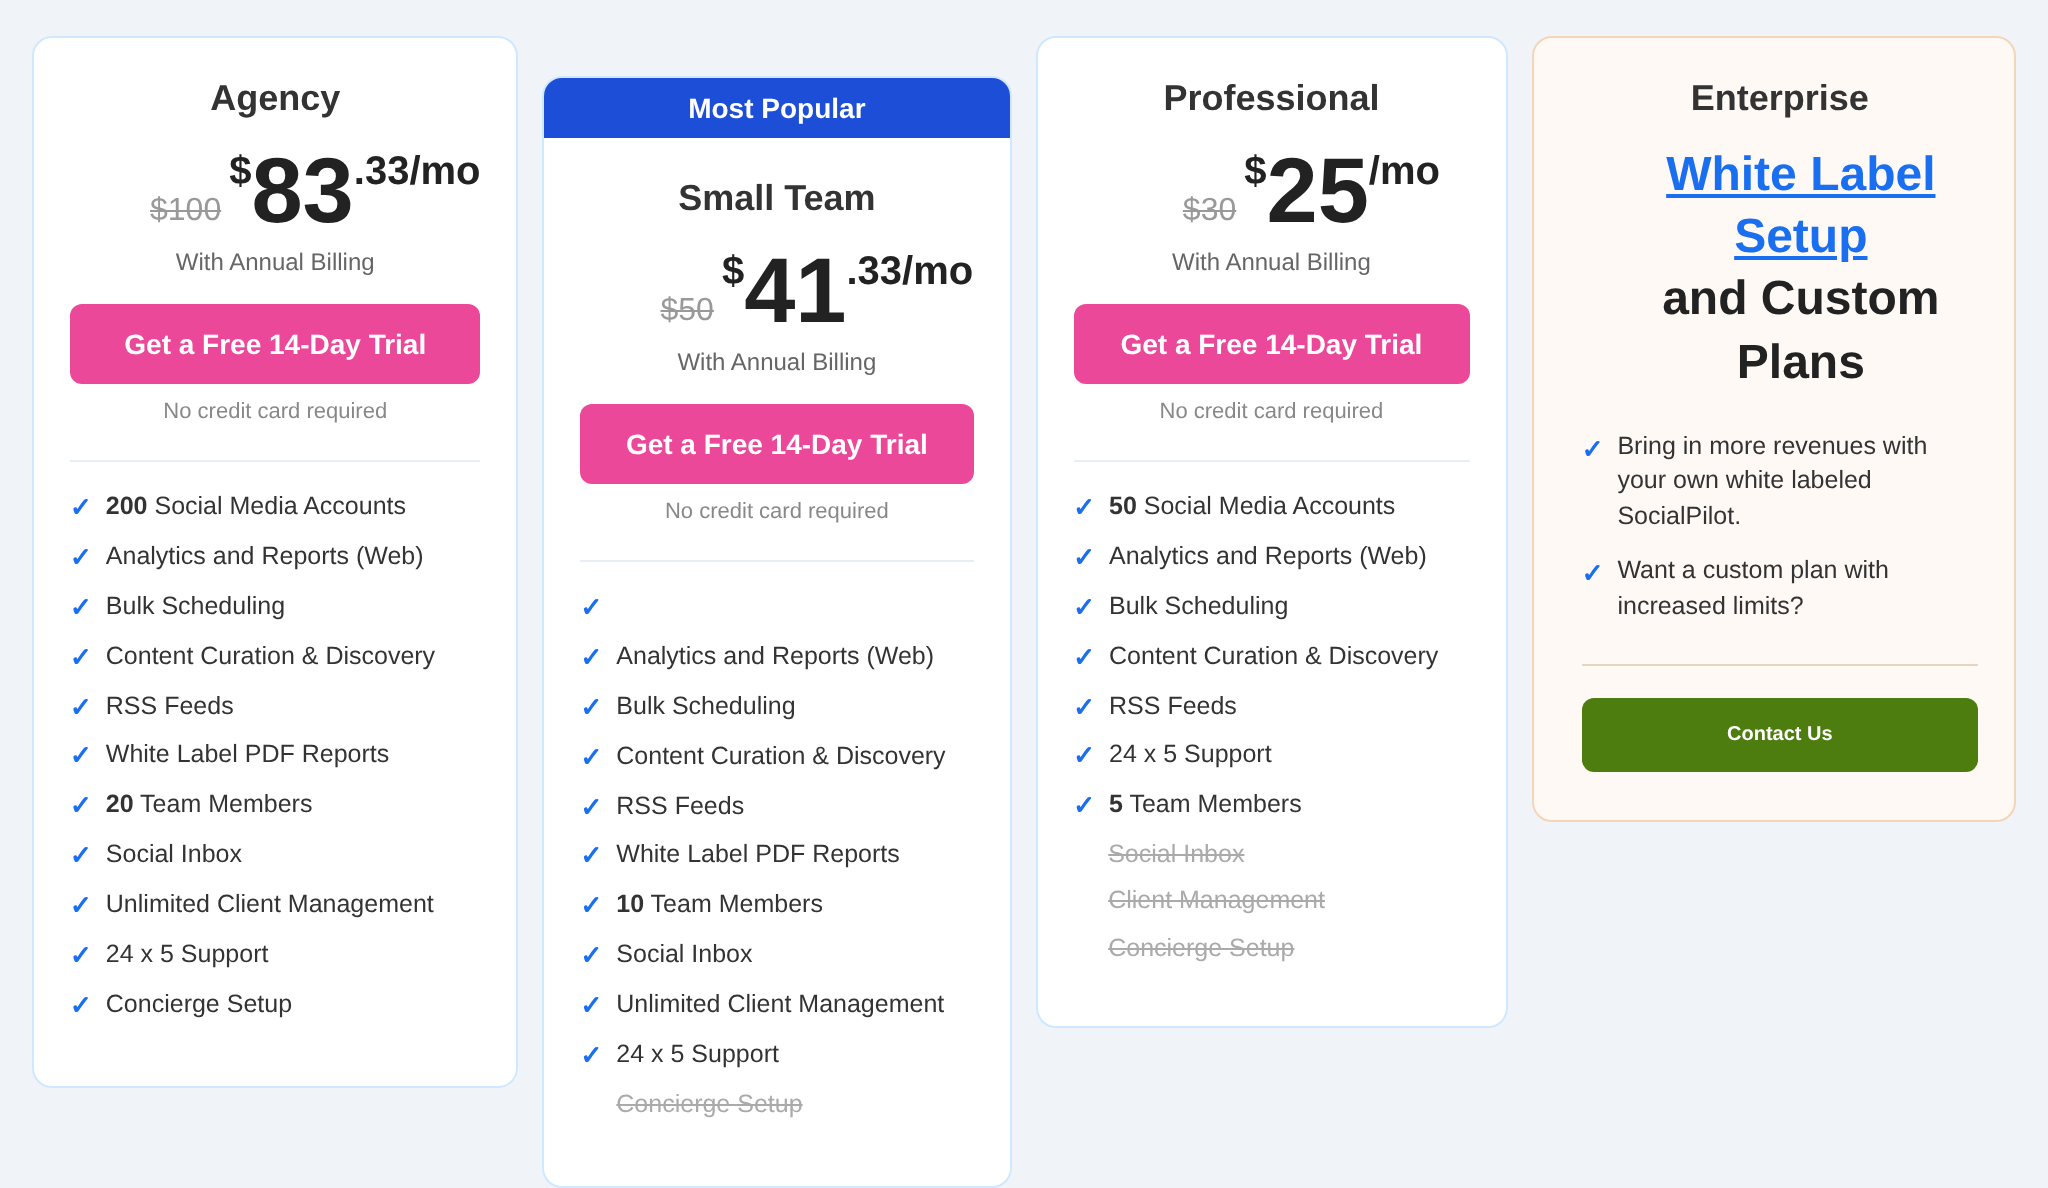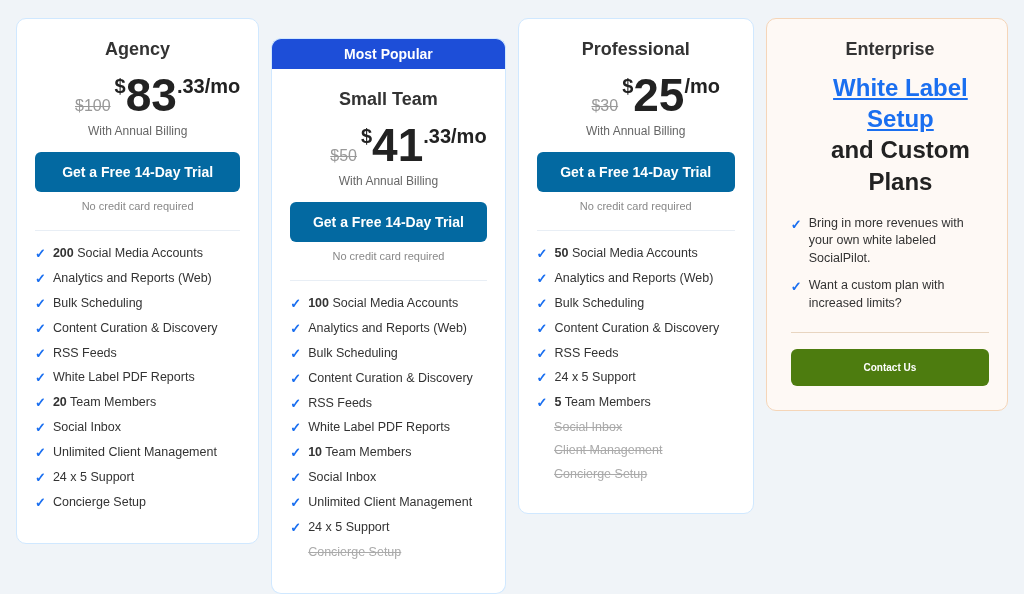--- a/index.html
+++ b/index.html
@@ -107,21 +107,21 @@
     }
     .billing-note {
       text-align: center;
       font-size: 12px;
       color: #666;
       margin-bottom: 14px;
     }
     .trial-btn {
       display: block;
       width: 100%;
-      background: #0369a1;
+      background: #ec4899;
       color: #fff;
       border: none;
       border-radius: 6px;
       padding: 12px 0;
       font-size: 14px;
       font-weight: 600;
       cursor: pointer;
       text-align: center;
       margin-bottom: 8px;
     }
@@ -299,21 +299,20 @@
           <span class="price-decimal">.33/mo</span>
         </div>
       </div>
       <div class="billing-note">With Annual Billing</div>
       <button class="trial-btn">Get a Free 14-Day Trial</button>
       <div class="no-cc">No credit card required</div>
       <hr class="features-divider">
       <ul class="feature-list">
         <li>
             <span class="check-icon">✓</span>
-            <span><strong>100</strong> Social Media Accounts</span>
           </li>
         <li>
             <span class="check-icon">✓</span>
             <span>Analytics and Reports (Web)</span>
           </li>
         <li>
             <span class="check-icon">✓</span>
             <span>Bulk Scheduling</span>
           </li>
         <li>

